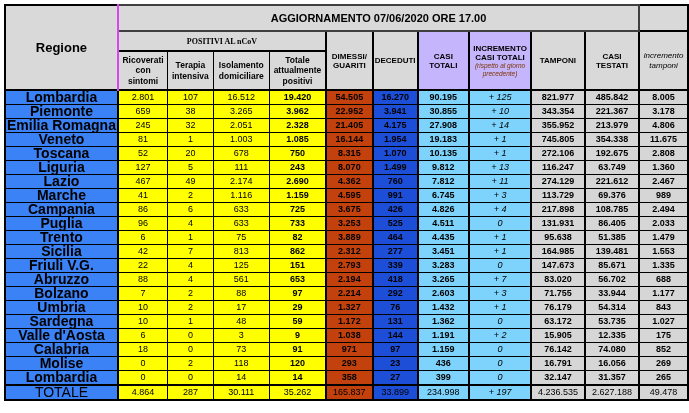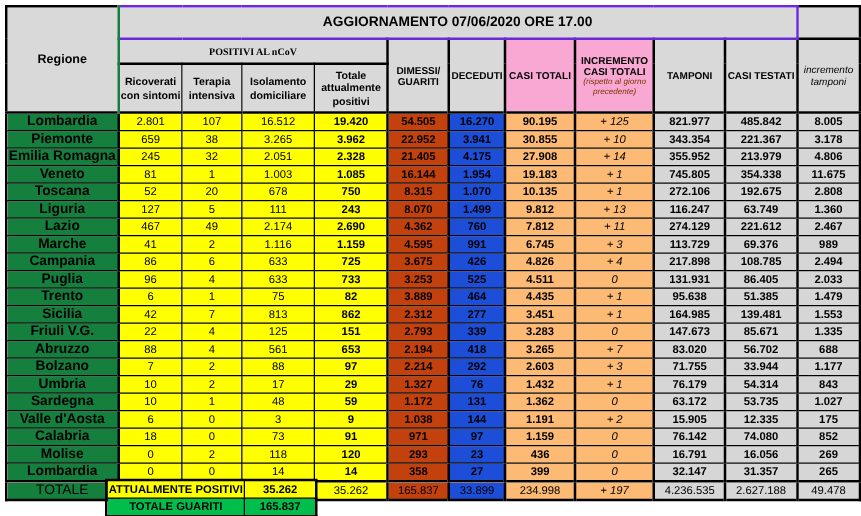--- a/index.html
+++ b/index.html
@@ -12,34 +12,34 @@
   .main{position:absolute;left:4px;top:4px;border:2px solid #000;}
   .main col.w0{width:66px}.main col.w1{width:52px}.main col.w2{width:48px}
   .main col.w3{width:60px}.main col.w4{width:59px}.main col.w5{width:50px}
   .main col.w6{width:43px}.main col.w7{width:58px}.main col.w8{width:64px}
   .main col.w9{width:58px}.main col.w10{width:59px}.main col.w11{width:51px}
 
   .r1{height:26px}
   .r2 th{height:18px;font-size:8px;}
   .r3 th{height:37px;font-size:8.5px;border-bottom-width:2px;line-height:1.25;}
   thead th{background:#D9D9D9;font-weight:bold;}
-  .title-cell{font-size:11px;border:2px solid #6d28d9;}
-  .regione-cell{font-size:10px;border-right:2px solid #15803d;}
+  .title-cell{font-size:11px;border:2px solid #404040;}
+  .regione-cell{font-size:13px;border-right:2px solid #d946ef;}
   .corner-cell{border-bottom-width:2px;}
   .grp{border:2px solid #000;font-size:9px;font-family:Liberation Serif, serif;}
-  .amber-h{background:#f9a8d4;}
+  .amber-h{background:#c4b5fd;}
   .note{display:block;font-size:6.5px;font-style:italic;font-weight:normal;color:#7F3300;line-height:1.15;}
   .ital-h{font-style:italic;font-weight:normal;font-size:9px;line-height:1.2;}
   .bl2{border-left-width:2px;}
 
   tbody td{height:13px;font-size:9px;line-height:11px;white-space:nowrap;}
   tbody tr:first-child td{border-top-width:2px;}
-  .c-region{font-weight:bold;background:#15803d;font-size:11px;}
+  .c-region{font-weight:bold;background:#3b82f6;font-size:14px;}
   .c-y{background:#FFFF00}.c-g{background:#c2410c}.c-r{background:#1d4ed8}
-  .c-o{background:#fdba74}.c-t{background:#D6D6D6}
+  .c-o{background:#7dd3fc}.c-t{background:#D6D6D6}
   .b{font-weight:bold}.i{font-style:italic}
   .total td{border-top-width:2px;font-weight:normal;}
 
   
   .summary{position:absolute;left:84px;top:383px;border:2px solid #000;}
   .summary col.sw0{width:96px}.summary col.sw1{width:57px}
   .summary td{height:13px;font-size:9px;font-weight:bold;line-height:11px;white-space:nowrap;}
   .sum-y{background:#FFFF00}.sum-g{background:#00BE4C}
 </style>
 </head>
@@ -393,31 +393,14 @@
           <td class="c-r b bl2">33.899</td>
           <td class="c-o b bl2">234.998</td>
           <td class="c-o i bl2">+ 197</td>
           <td class="c-t b bl2">4.236.535</td>
           <td class="c-t b bl2">2.627.188</td>
           <td class="c-t b bl2">49.478</td>
         </tr>
       </tbody>
   </table>
 
-  <table class="summary">
-    <colgroup>
-        <col class="sw0">
-        <col class="sw1">
-      </colgroup>
-    <tbody>
-      <tr>
-        <td class="sum-y">ATTUALMENTE POSITIVI</td>
-        <td class="sum-y">35.262</td>
-      </tr>
-      <tr>
-        <td class="sum-g">TOTALE GUARITI</td>
-        <td class="sum-g">165.837</td>
-      </tr>
-
-    </tbody>
-  </table>
 
 </div>
 
 </body></html>

